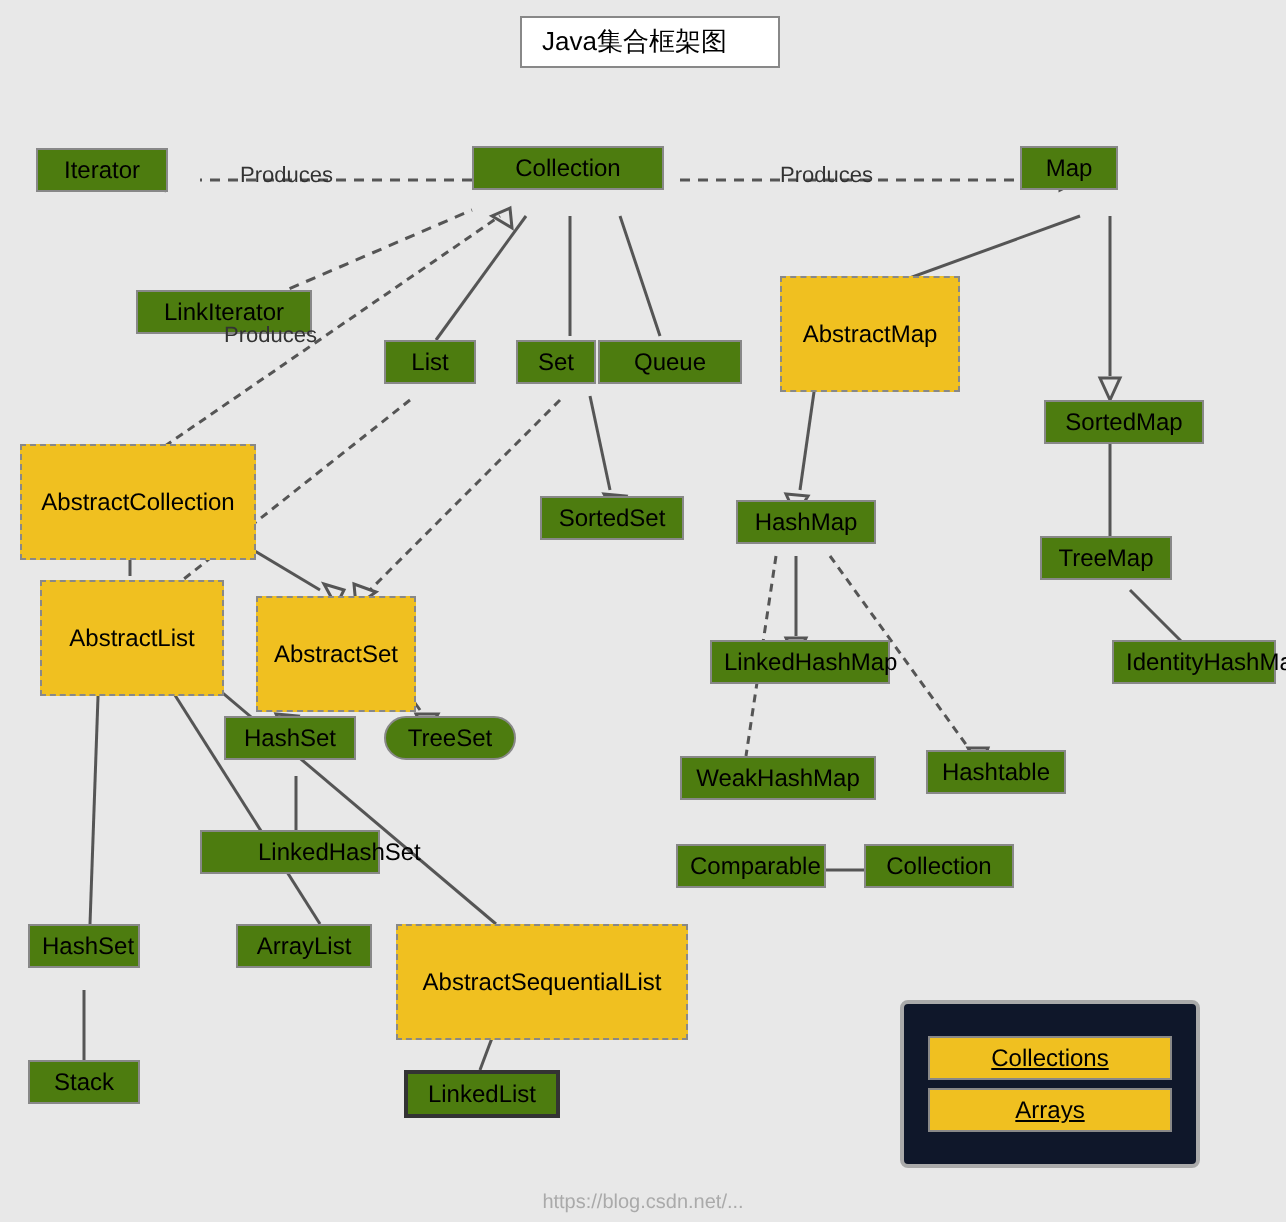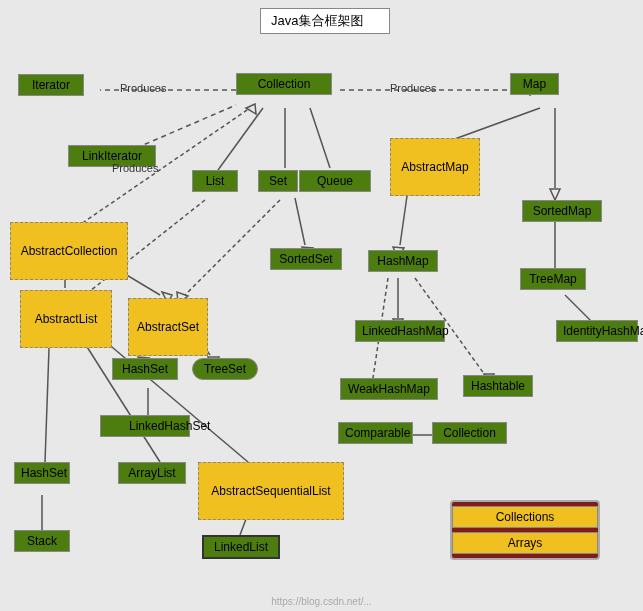--- a/index.html
+++ b/index.html
@@ -41,23 +41,24 @@
       position: absolute;
       border: 1.5px solid #888;
       background: white;
       padding: 3px 10px;
       text-align: left;
       font-size: 13px;
     }
     .box-legend {
       position: absolute;
       border: 2px solid #aaa;
-      background: #7f1d1d;
+      background: #0f172a;
       border-radius: 4px;
-      padding: 0;
+      padding: 12px;
+      text-decoration: underline;
     }
     .box-legend .legend-item {
       border: 1.5px solid #888;
       background: #f0c020;
       padding: 3px 8px;
       margin: 4px 0;
       text-align: center;
       font-size: 12px;
     }
     svg.arrows {

